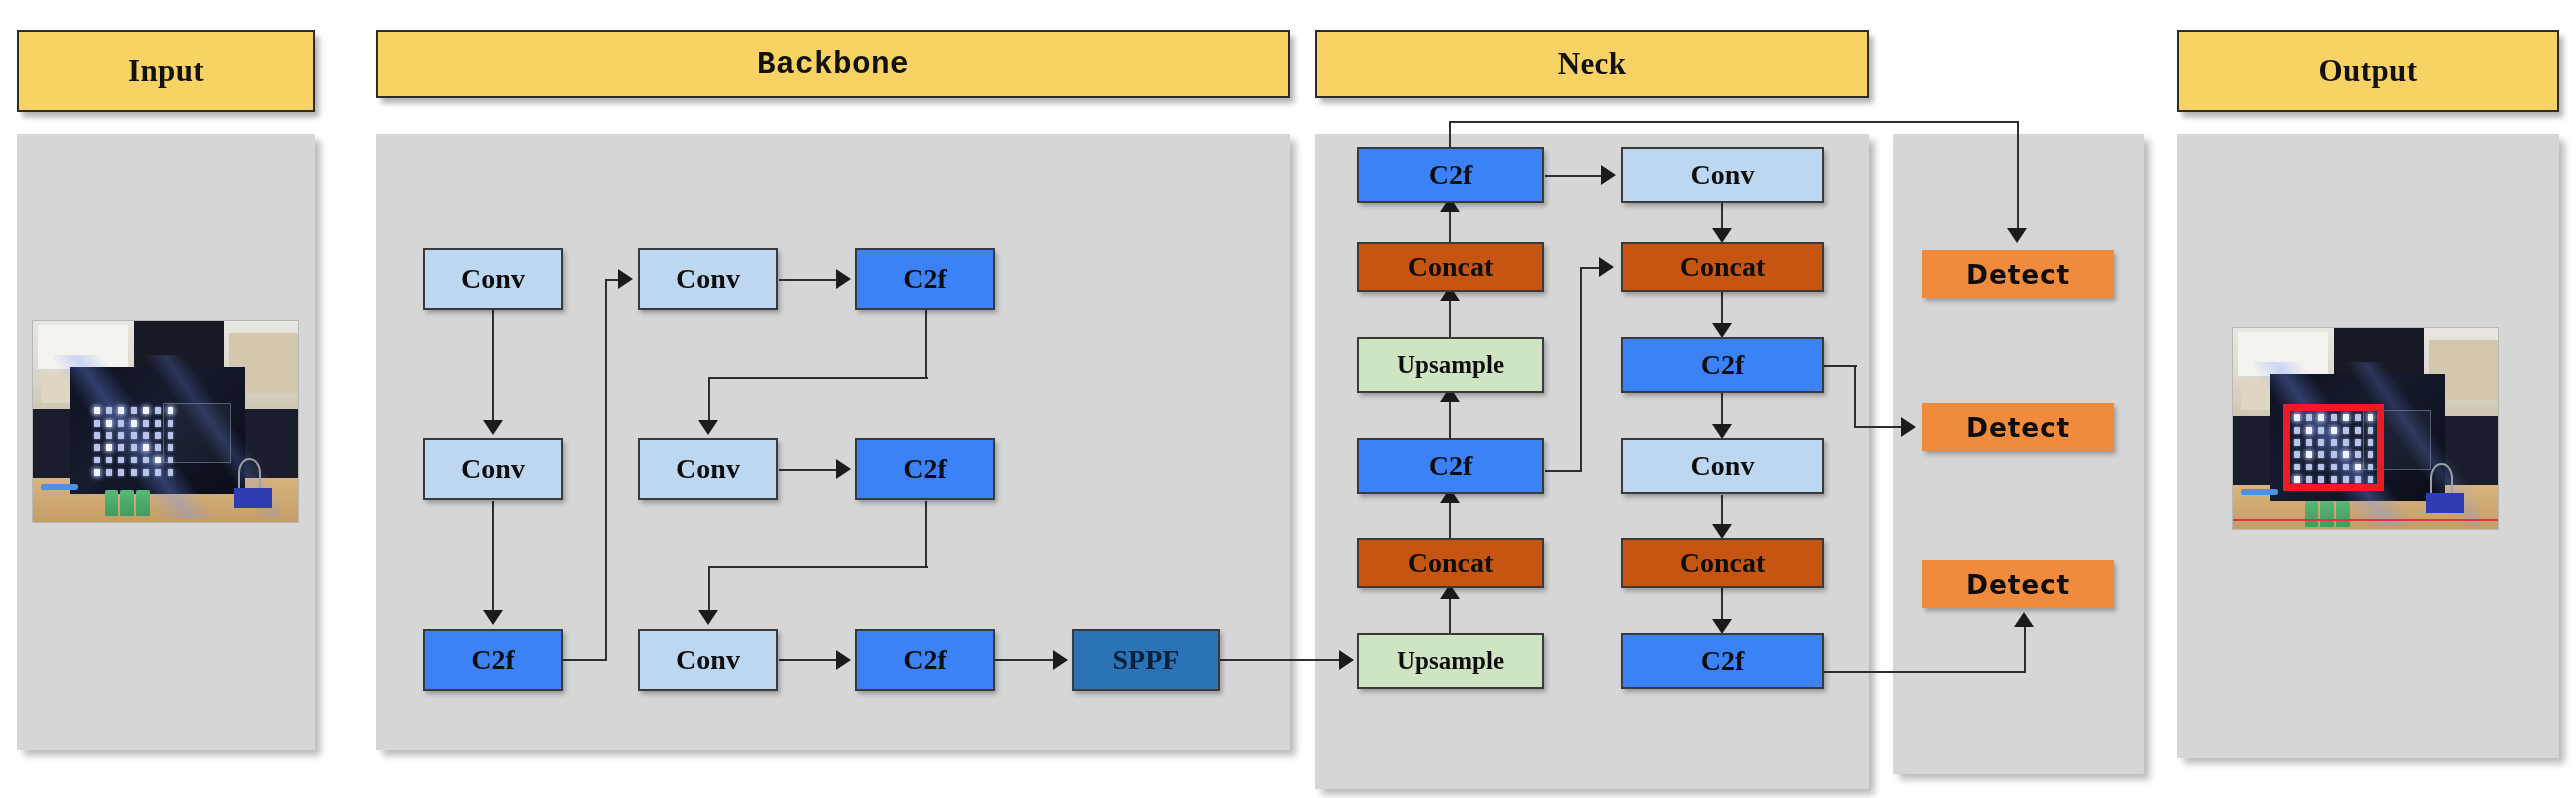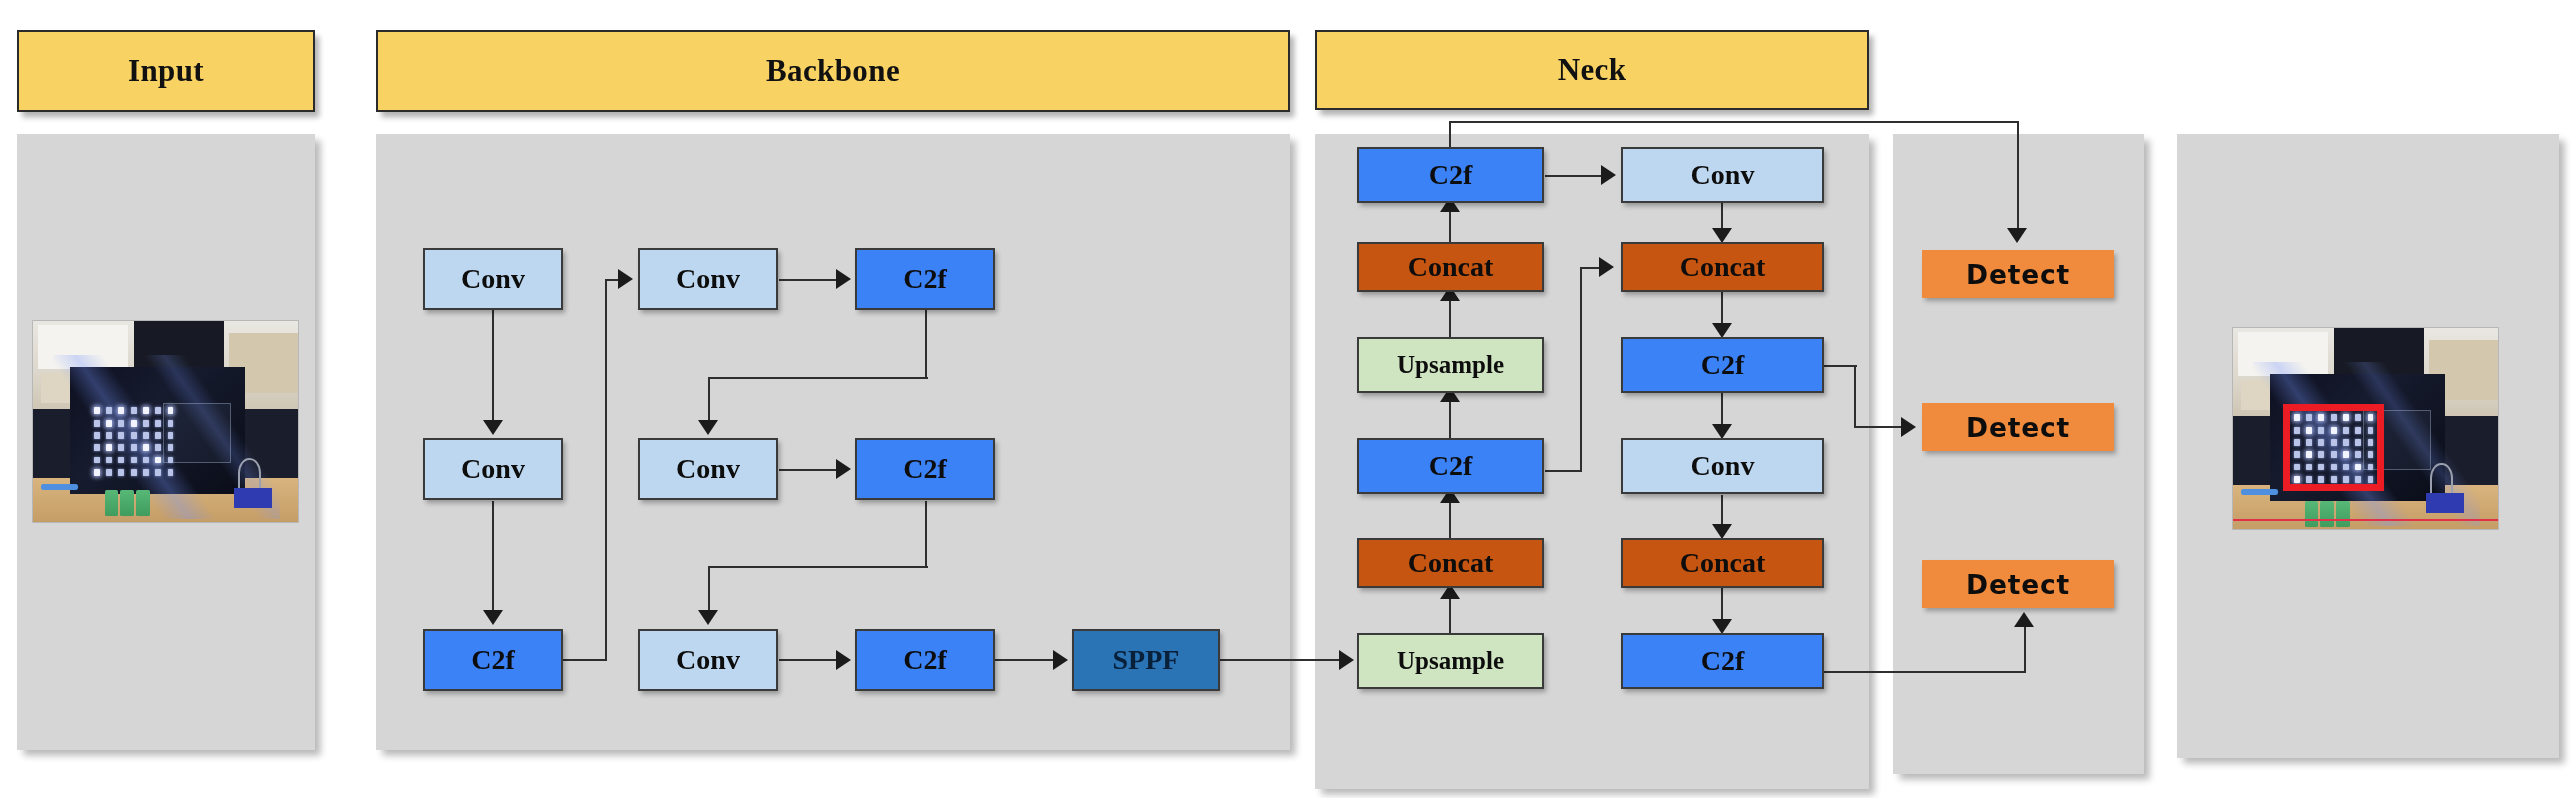--- a/index.html
+++ b/index.html
@@ -81,29 +81,32 @@
 </style>
 </head>
 <body>
 
 <div id="stage">
 
   <div class="hdr" style="left:17px;top:30px;width:298px;height:82px;">
     <span>Input</span>
   </div>
 
-  <div class="hdr" style="left:376px;top:30px;width:914px;height:82px;">
+  <div class="hdr" style="left:376px;top:30px;width:914px;height:68px;font-family:Liberation Mono, monospace;">
     <span>Backbone</span>
   </div>
 
-  <div class="hdr" style="left:1315px;top:30px;width:554px;height:80px;">
+  <div class="hdr" style="left:1315px;top:30px;width:554px;height:68px;">
     <span>Neck</span>
   </div>
 
 
+  <div class="hdr" style="left:2177px;top:30px;width:382px;height:82px;">
+    <span>Output</span>
+  </div>
 
   <div class="panel" style="left:17px;top:134px;width:298px;height:616px;"></div>
   <div class="panel" style="left:376px;top:134px;width:914px;height:616px;"></div>
   <div class="panel" style="left:1315px;top:134px;width:554px;height:655px;"></div>
   <div class="panel" style="left:1893px;top:134px;width:251px;height:640px;"></div>
   <div class="panel" style="left:2177px;top:134px;width:382px;height:624px;"></div>
 
   <div class="photo" style="left:33px;top:321px;width:265px;height:201px;">
     <div class="ph-wall"></div>
     <div class="ph-winL"></div>

